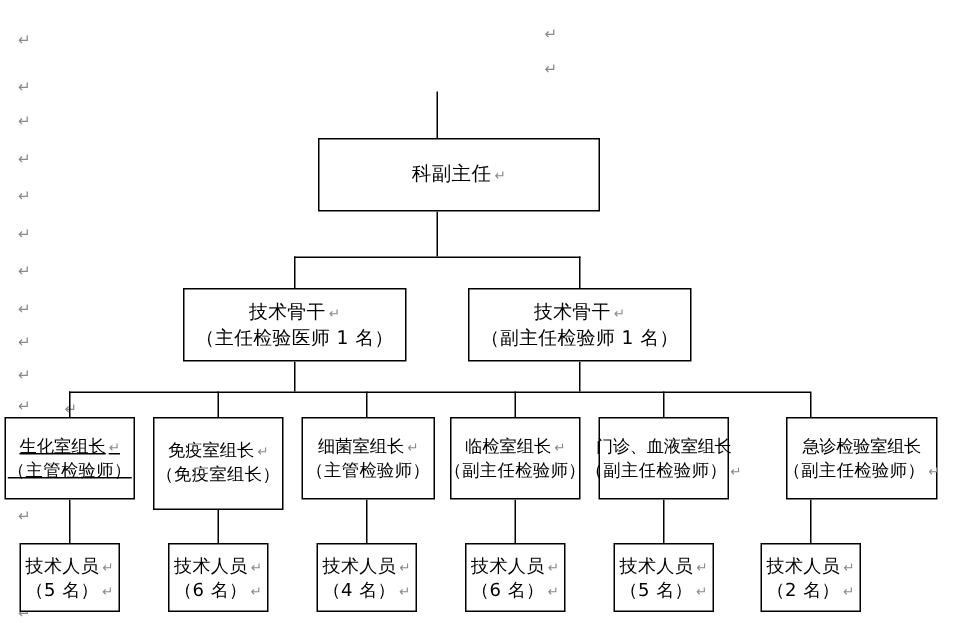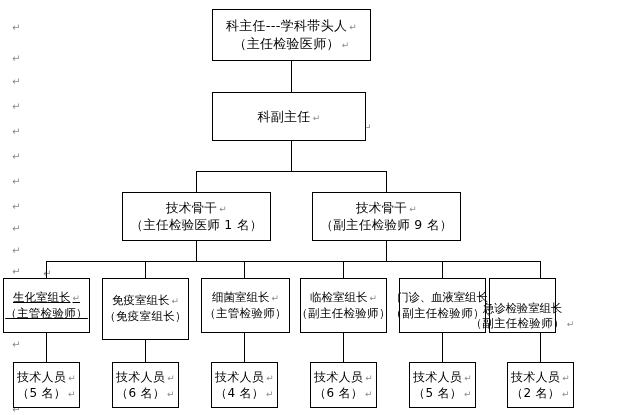--- a/index.html
+++ b/index.html
@@ -108,40 +108,36 @@
   <div class="conn v" style="left:442px; top:261px; height:17px;"></div>
   <div class="conn v" style="left:540px; top:261px; height:17px;"></div>
 
   <div class="conn v" style="left:46px;  top:333px; height:29px;"></div>
   <div class="conn v" style="left:145px; top:333px; height:29px;"></div>
   <div class="conn v" style="left:244px; top:333px; height:29px;"></div>
   <div class="conn v" style="left:343px; top:333px; height:29px;"></div>
   <div class="conn v" style="left:442px; top:333px; height:29px;"></div>
   <div class="conn v" style="left:540px; top:333px; height:29px;"></div>
 
-  <div class="node lvl1" style="left:212px; top:9px; width:159px; height:52px;">
-    <span class="line1">科主任---学科带头人<span class="pil">↵</span></span>
-    <span class="line2">（主任检验医师）<span class="pil">↵</span></span>
-  </div>
   <span class="margin-pil" style="left:363px; top:18px;">↵</span>
   <span class="margin-pil" style="left:363px; top:41px;">↵</span>
 
-  <div class="node lvl2" style="left:212px; top:92px; width:154px; height:49px;">
+  <div class="node lvl2" style="left:212px; top:92px; width:188px; height:49px;">
     <span class="line1">科副主任<span class="pil">↵</span></span>
   </div>
   <span class="margin-pil" style="left:363px; top:122px;">↵</span>
 
   <div class="node lvl3" style="left:122px; top:192px; width:149px; height:49px;">
     <span class="line1">技术骨干<span class="pil">↵</span></span>
     <span class="line2">（主任检验医师 1 名）</span>
   </div>
 
   <div class="node lvl3" style="left:312px; top:192px; width:149px; height:49px;">
     <span class="line1">技术骨干<span class="pil">↵</span></span>
-    <span class="line2">（副主任检验师 9 名）</span>
+    <span class="line2">（副主任检验师 1 名）</span>
   </div>
 
   <div class="node lvl4" style="left:3px; top:278px; width:87px; height:55px;text-decoration:underline;">
     <span class="line1">生化室组长<span class="pil">↵</span></span>
     <span class="line2">（主管检验师）</span>
   </div>
 
   <div class="node lvl4" style="left:102px; top:278px; width:87px; height:62px;">
     <span class="line1">免疫室组长<span class="pil">↵</span></span>
     <span class="line2">（免疫室组长）</span>
@@ -155,21 +151,21 @@
   <div class="node lvl4" style="left:300px; top:278px; width:87px; height:55px;">
     <span class="line1">临检室组长<span class="pil">↵</span></span>
     <span class="line2">（副主任检验师）</span>
   </div>
 
   <div class="node lvl4 wide" style="left:399px; top:278px; width:87px; height:55px;">
     <span class="line1">门诊、血液室组长</span>
     <span class="line2">（副主任检验师）<span class="pil">↵</span></span>
   </div>
 
-  <div class="node lvl4 wide" style="left:489px; top:278px; width:67px; height:55px;justify-content:flex-end;">
+  <div class="node lvl4 wide" style="left:524px; top:278px; width:101px; height:55px;">
     <span class="line1">急诊检验室组长</span>
     <span class="line2">（副主任检验师）<span class="pil">↵</span></span>
   </div>
 
   <div class="node lvl5" style="left:13px; top:362px; width:67px; height:46px;">
     <span class="line1">技术人员<span class="pil">↵</span></span>
     <span class="line2">（5 名）<span class="pil">↵</span></span>
   </div>
 
   <div class="node lvl5" style="left:112px; top:362px; width:67px; height:46px;">

